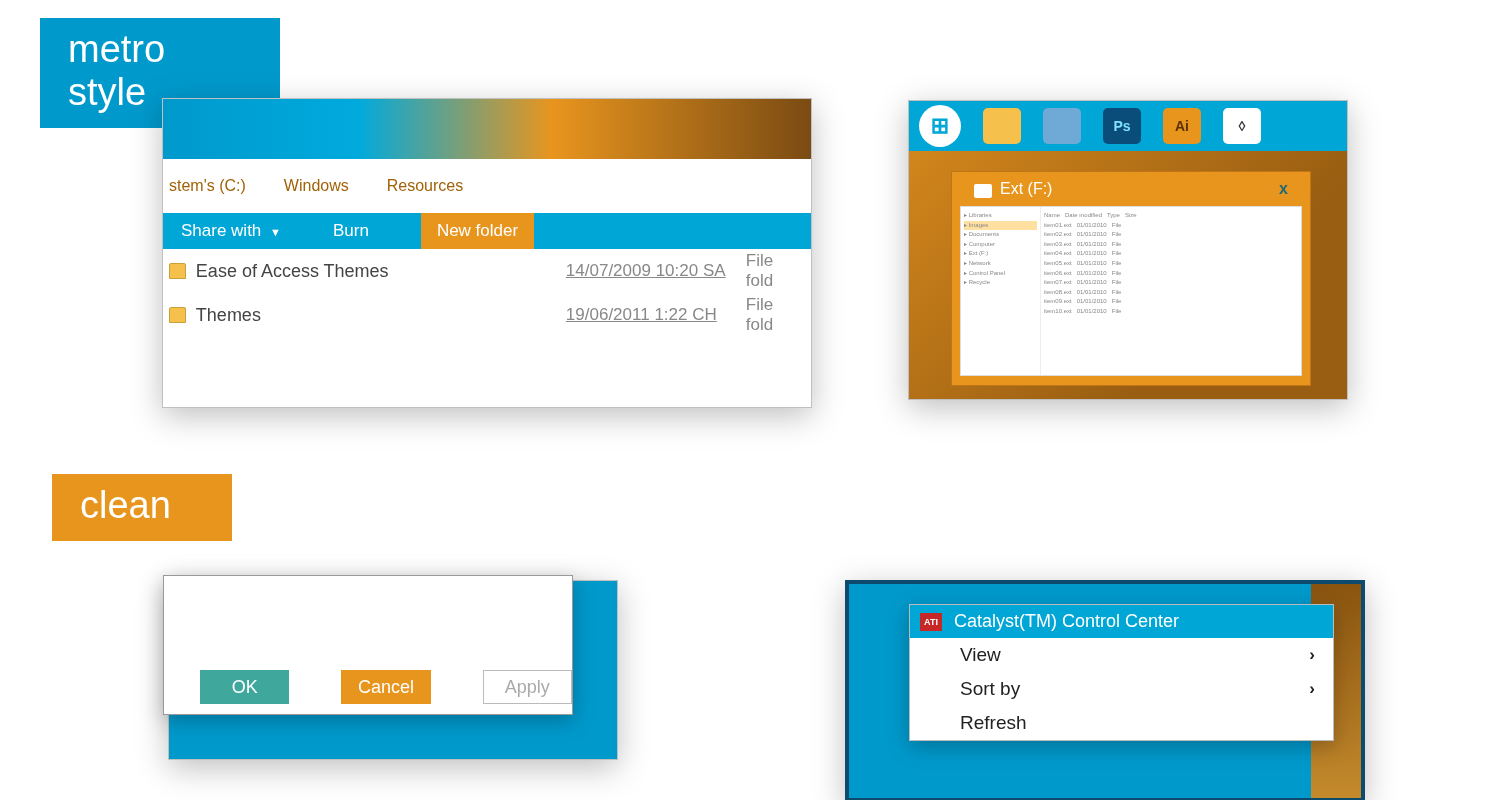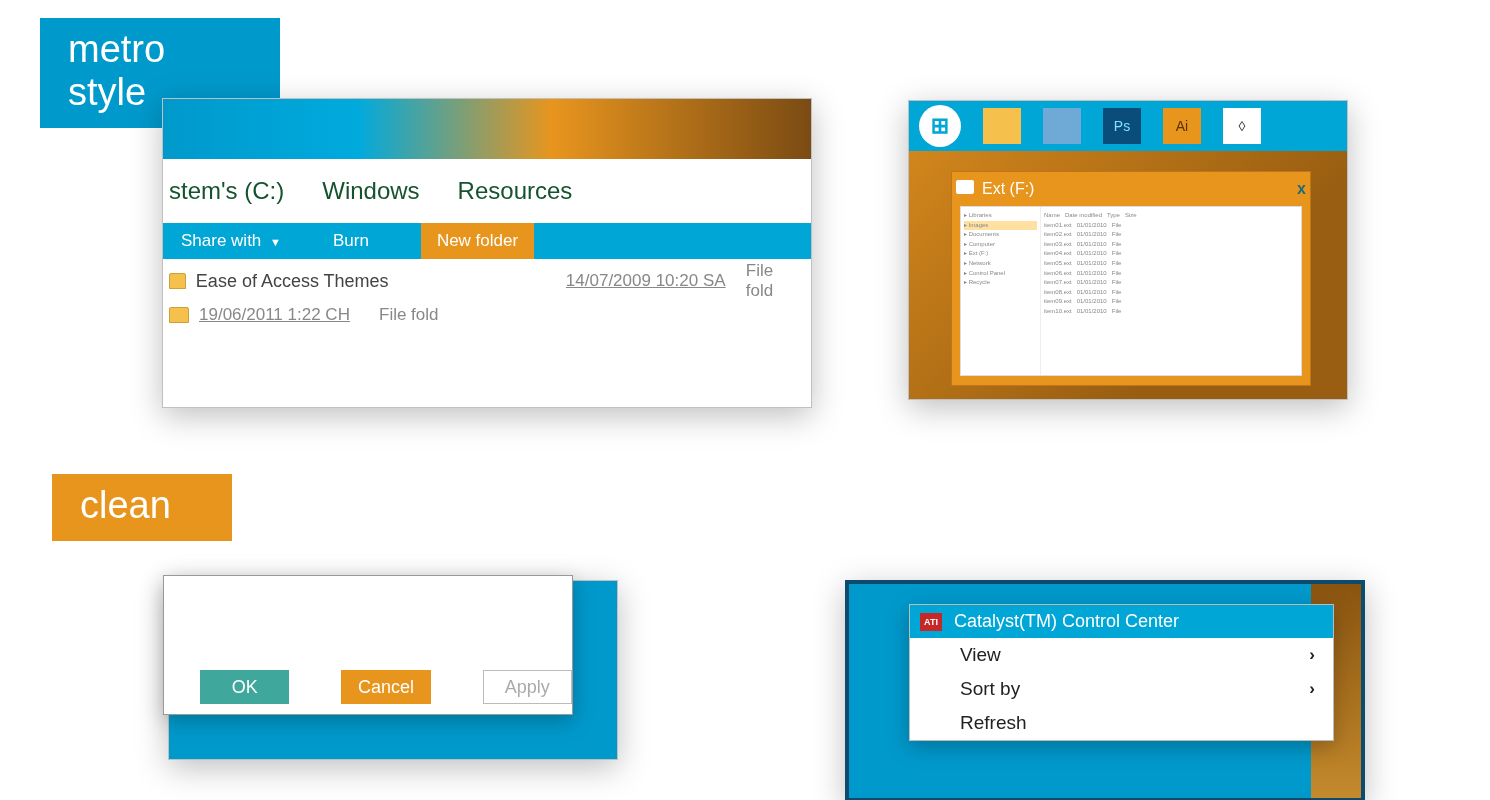--- a/index.html
+++ b/index.html
@@ -31,22 +31,22 @@
     background:#fff;
     border:1px solid #c0c0c0;
     box-shadow:0 8px 30px rgba(0,0,0,.25);
     overflow:hidden;
   }
   .explorer .headerbar {
     height:60px;
     background:linear-gradient(90deg,#0099cc 0%,#00aadd 30%,#e8951e 60%,#7a4b13 100%);
   }
   .explorer .breadcrumbs {
-    font-size:24px;
-    color:#14532d;
+    font-size:16px;
+    color:#a16207;
     padding:18px 8px 18px 6px;
     display:flex;
     gap:38px;
   }
   .explorer .cmdbar {
     height:36px;
     background:#00a6d6;
     display:flex;
     align-items:center;
     padding-left:18px;
@@ -119,46 +119,46 @@
     background:#fff;
     display:flex;
     align-items:center;
     justify-content:center;
     color:#00a6d6;
     font-size:22px;
     font-weight:bold;
   }
   .panel2 .taskbar .tbicon {
     width:38px; height:36px;
-    border-radius:0;
+    border-radius:5px;
     display:flex;
     align-items:center;
     justify-content:center;
     font-size:14px;
-    font-weight:normal;
+    font-weight:bold;
   }
   .tb-folder { background:#f5c04c; }
   .tb-pc     { background:#6fa9d6; }
   .tb-ps     { background:#0b4d7a; color:#7fe0ff; }
   .tb-ai     { background:#e8951e; color:#5b3200; }
   .tb-alien  { background:#fff; color:#333; }
 
   .panel2 .innerwin {
     position:absolute;
     left:42px; top:70px;
     width:360px; height:215px;
     background:#e8951e;
     border:1px solid #c07518;
   }
   .panel2 .innerwin .title {
     display:flex;
-    align-items:flex-start;
+    align-items:flex-end;
     color:#fff;
     font-size:16px;
-    padding:8px 4px;
+    padding:8px 22px;
   }
   .panel2 .innerwin .title .dicon {
     width:18px; height:14px;
     background:#fff;
     border-radius:2px;
     margin-right:8px;
   }
   .panel2 .innerwin .title .x {
     margin-left:auto;
     color:#1e6c7a;
@@ -308,20 +308,21 @@
 
 
   <div class="row">
     <span class="ficon"></span>
     <span class="fname">Ease of Access Themes</span>
     <span class="fdate">14/07/2009 10:20 SA</span>
     <span class="ftype">File fold</span>
   </div>
   <div class="row">
     <span class="ficon"></span>
+    <span class="fname">Themes</span>
     <span class="fdate">19/06/2011 1:22 CH</span>
     <span class="ftype">File fold</span>
   </div>
 </div>
 
 <div class="panel2">
   <div class="taskbar">
     <div class="start">⊞</div>
     <div class="tbicon tb-folder"></div>
     <div class="tbicon tb-pc"></div>

